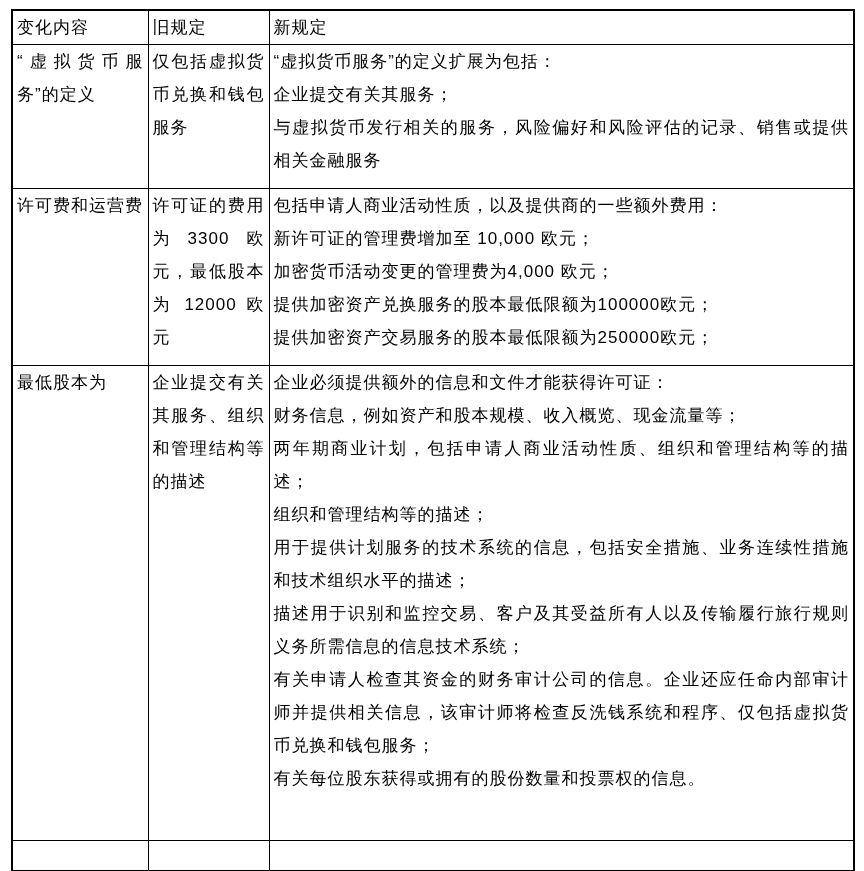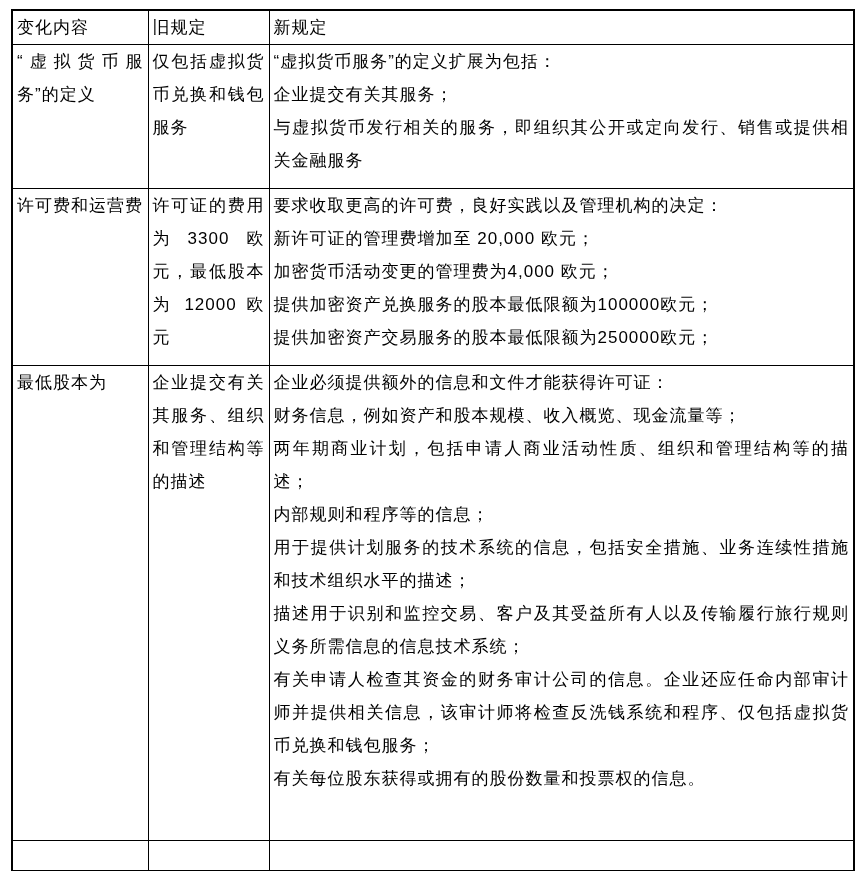--- a/index.html
+++ b/index.html
@@ -86,50 +86,50 @@
         <tr>
           <td class="change-cell">
             <p>“虚拟货币服务”的定义</p>
           </td>
           <td class="old-regulation-cell">
             <p>仅包括虚拟货币兑换和钱包服务</p>
           </td>
           <td class="new-regulation-cell">
             <p>“虚拟货币服务”的定义扩展为包括：</p>
             <p>企业提交有关其服务；</p>
-            <p>与虚拟货币发行相关的服务，即组织其公开或定向发行、销售或提供相关金融服务</p>
+            <p>与虚拟货币发行相关的服务，风险偏好和风险评估的记录、销售或提供相关金融服务</p>
           </td>
         </tr>
         <tr>
           <td class="change-cell">
             <p>许可费和运营费</p>
           </td>
           <td class="old-regulation-cell">
             <p>许可证的费用为3300欧元，最低股本为 12000 欧元</p>
           </td>
           <td class="new-regulation-cell">
-            <p>要求收取更高的许可费，良好实践以及管理机构的决定：</p>
-            <p>新许可证的管理费增加至 20,000 欧元；</p>
+            <p>包括申请人商业活动性质，以及提供商的一些额外费用：</p>
+            <p>新许可证的管理费增加至 10,000 欧元；</p>
             <p>加密货币活动变更的管理费为4,000 欧元；</p>
             <p>提供加密资产兑换服务的股本最低限额为100000欧元；</p>
             <p>提供加密资产交易服务的股本最低限额为250000欧元；</p>
           </td>
         </tr>
         <tr>
           <td class="change-cell">
             <p>最低股本为</p>
           </td>
           <td class="old-regulation-cell">
             <p>企业提交有关其服务、组织和管理结构等的描述</p>
           </td>
           <td class="new-regulation-cell">
             <p>企业必须提供额外的信息和文件才能获得许可证：</p>
             <p>财务信息，例如资产和股本规模、收入概览、现金流量等；</p>
             <p>两年期商业计划，包括申请人商业活动性质、组织和管理结构等的描述；</p>
-            <p>内部规则和程序等的信息；</p>
+            <p>组织和管理结构等的描述；</p>
             <p>用于提供计划服务的技术系统的信息，包括安全措施、业务连续性措施和技术组织水平的描述；</p>
             <p>描述用于识别和监控交易、客户及其受益所有人以及传输履行旅行规则义务所需信息的信息技术系统；</p>
             <p>有关申请人检查其资金的财务审计公司的信息。企业还应任命内部审计师并提供相关信息，该审计师将检查反洗钱系统和程序、仅包括虚拟货币兑换和钱包服务；</p>
             <p>有关每位股东获得或拥有的股份数量和投票权的信息。</p>
           </td>
         </tr>
         <tr>
           <td class="change-cell"></td>
           <td class="old-regulation-cell"></td>
           <td class="new-regulation-cell"></td>

